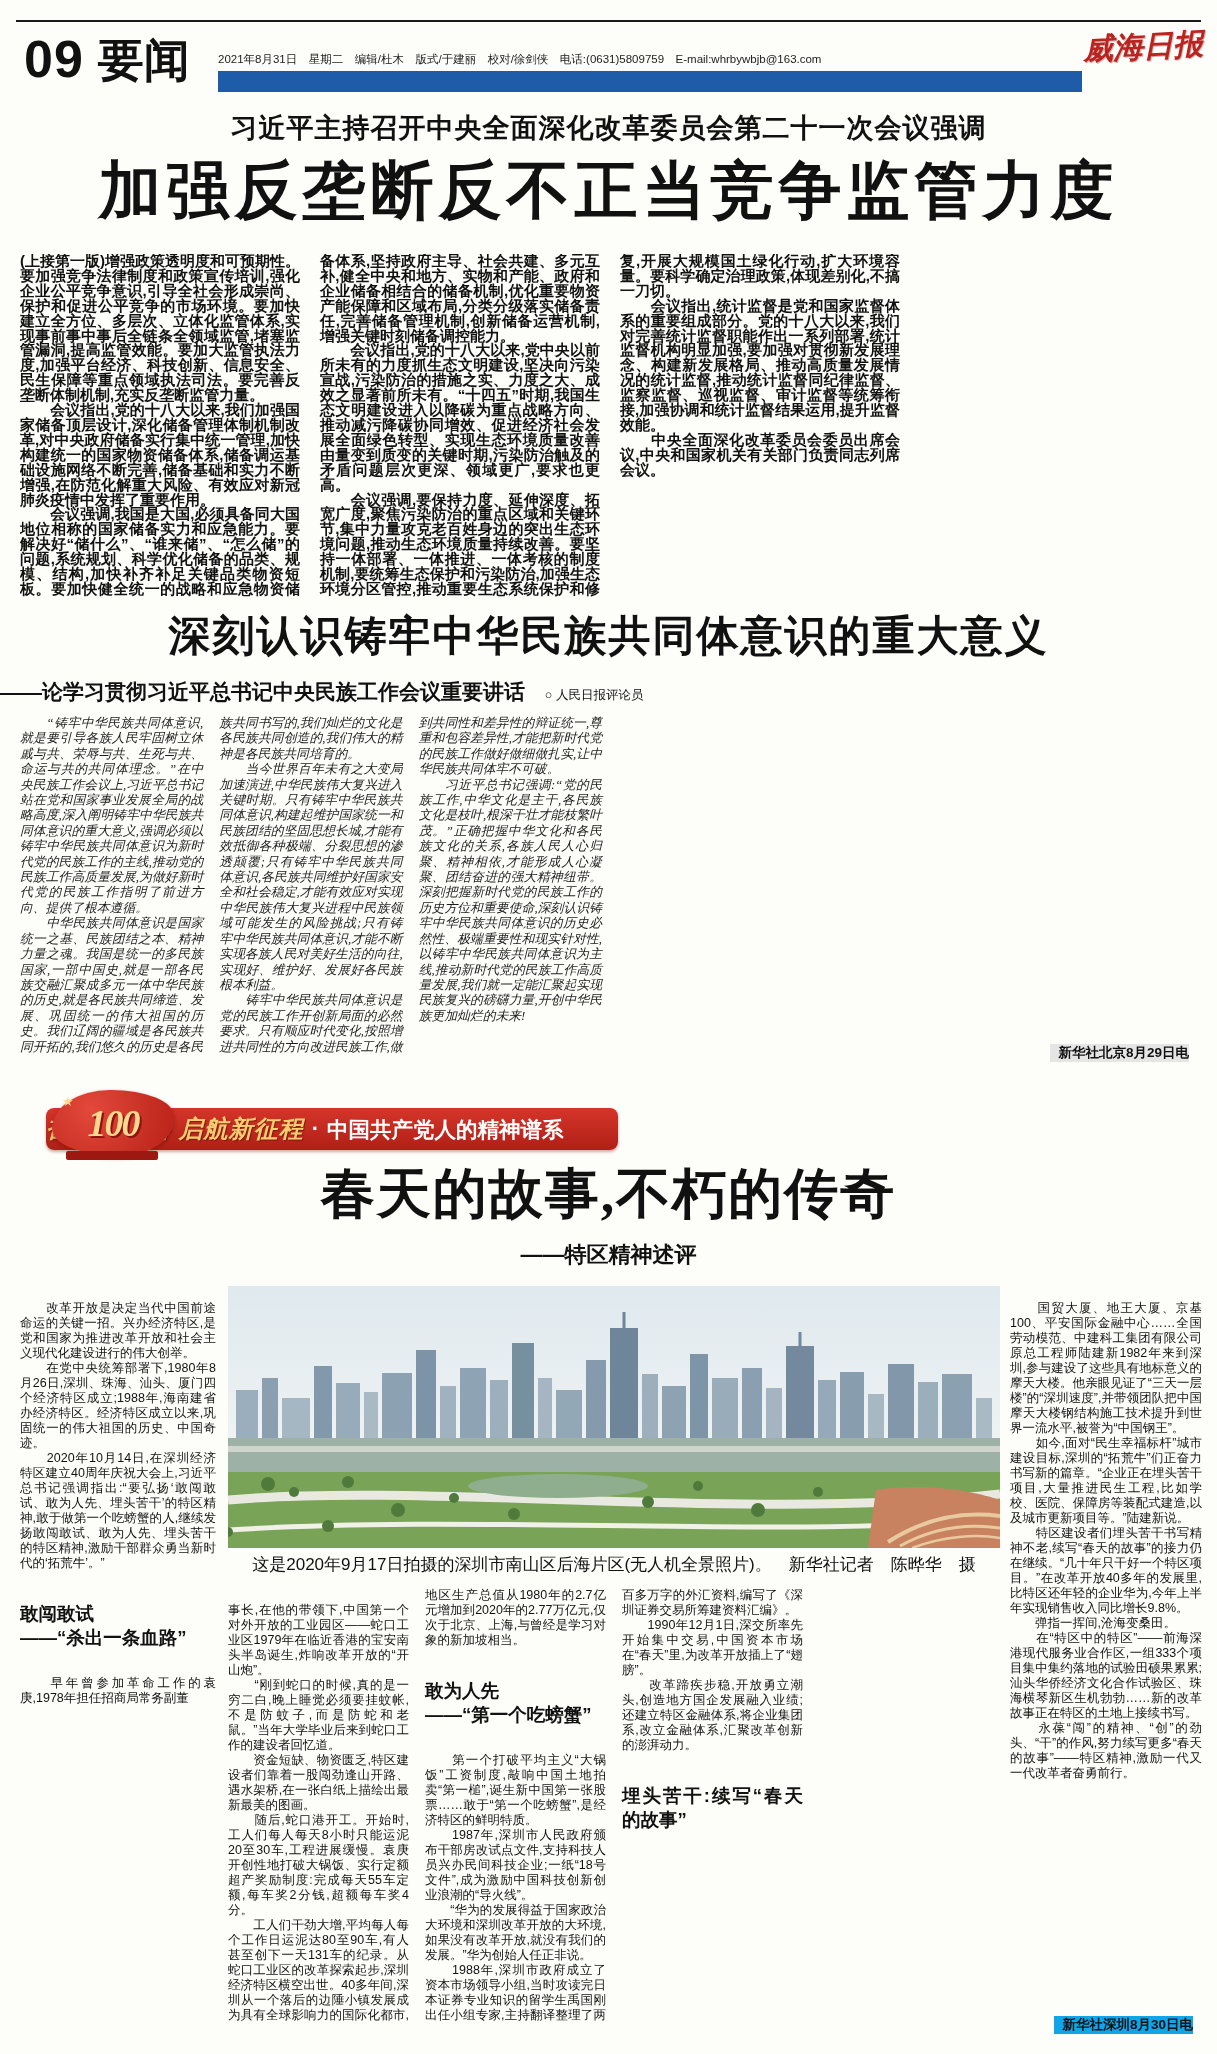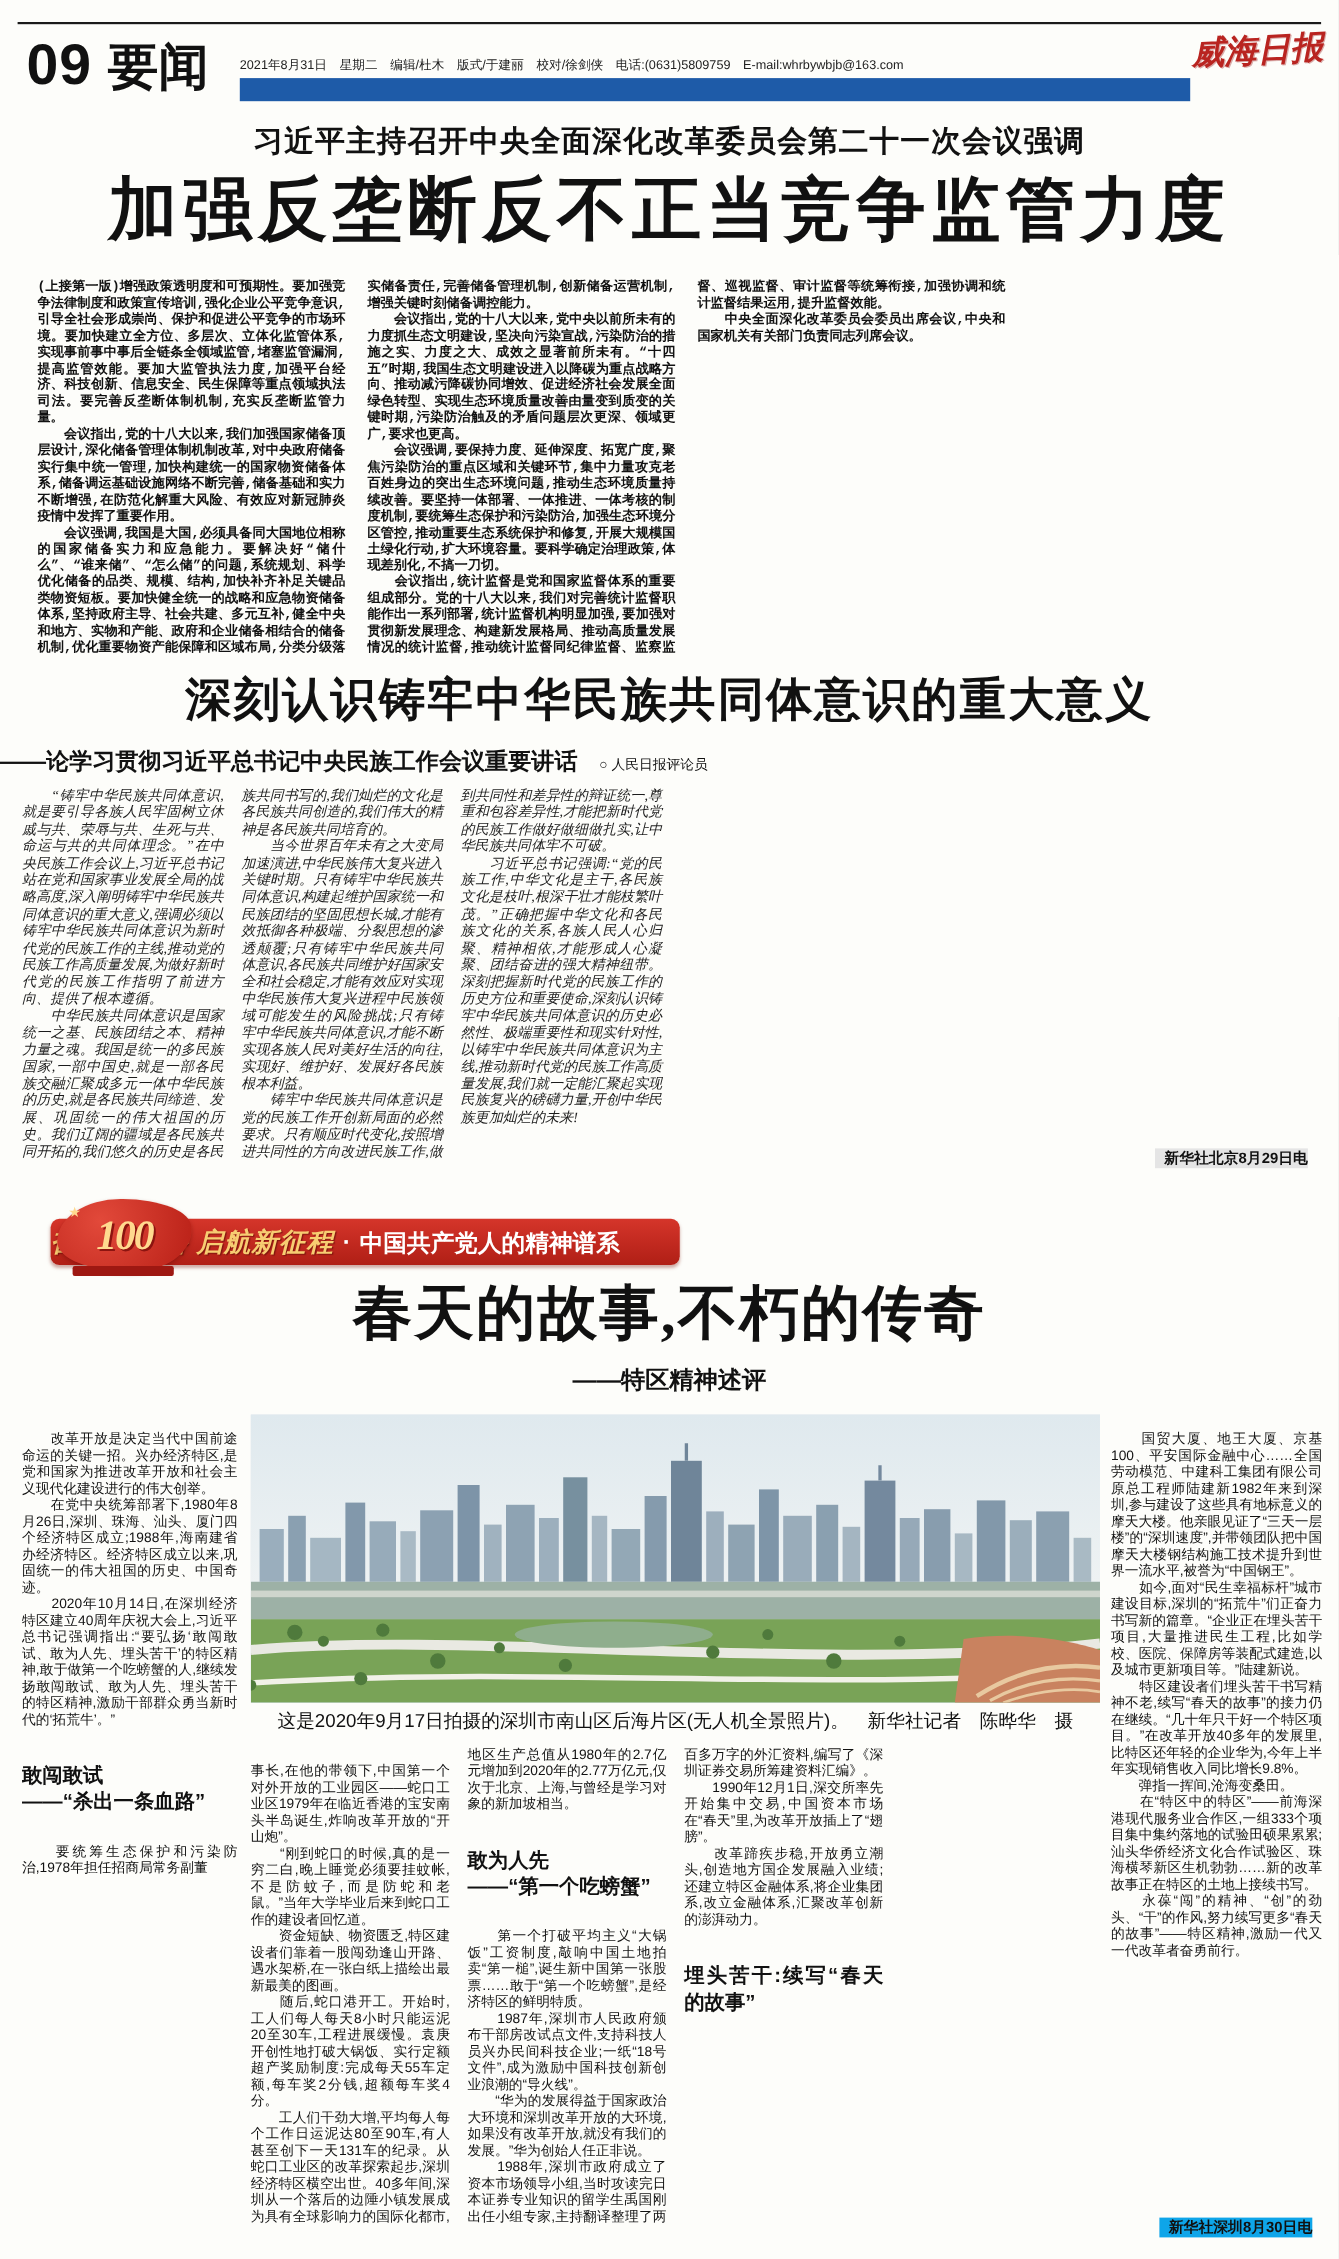--- a/index.html
+++ b/index.html
@@ -14,23 +14,23 @@
   .blue-bar{position:absolute;left:218px;top:71px;width:864px;height:21px;}
   .masthead{position:absolute;right:14px;top:22px;width:130px;height:52px;
             font-family:"Liberation Serif",serif;font-weight:900;font-style:italic;
             font-size:30px;line-height:50px;text-align:right;transform:rotate(-3deg);
             text-shadow:1px 1px 0 rgba(150,20,20,.35);}
   
   .kicker{position:absolute;left:0;right:0;top:110px;text-align:center;
           font-size:27px;font-weight:800;letter-spacing:1px;}
   .headline1{position:absolute;left:0;right:0;top:148px;text-align:center;
              font-family:"Liberation Serif",serif;font-weight:900;font-size:63px;letter-spacing:5px;}
-  .a1-body{position:absolute;left:34px;top:254px;width:1180px;height:346px;
+  .a1-body{position:absolute;left:20px;top:254px;width:1180px;height:346px;
            column-count:4;column-gap:20px;column-fill:auto;overflow:hidden;
-           font-size:12px;line-height:14.9px;font-weight:600;text-align:justify;white-space:pre-line;font-family:Liberation Mono, monospace;}
+           font-size:15px;line-height:14.9px;font-weight:600;text-align:justify;white-space:pre-line;}
   
   .headline2{position:absolute;left:0;right:0;top:608px;text-align:center;
              font-family:"Liberation Serif",serif;font-weight:900;font-size:42px;letter-spacing:2px;}
   .sub2{position:absolute;left:0;right:0;top:678px;font-weight:700;font-size:21px;}
   .sub2 .byline-small{font-size:12.5px;font-weight:400;margin-left:14px;}
   .a2-body{position:absolute;left:20px;top:716px;width:1180px;height:348px;
            column-count:6;column-gap:16px;column-fill:auto;overflow:hidden;
            font-family:"Liberation Serif",serif;font-style:italic;
            font-size:12.8px;line-height:15.4px;color:#1c1c1c;text-align:justify;white-space:pre-line;}
   .a2-byline{position:absolute;right:28px;top:1044px;font-weight:800;font-size:13.5px;background:#e5e5e5;padding-left:8px;}
@@ -118,21 +118,21 @@
 
   <div class="headline3">春天的故事,不朽的传奇</div>
   <div class="sub3">——特区精神述评</div>
 
   <div class="a3-left flow">
     <p>　　改革开放是决定当代中国前途命运的关键一招。兴办经济特区,是党和国家为推进改革开放和社会主义现代化建设进行的伟大创举。
 　　在党中央统筹部署下,1980年8月26日,深圳、珠海、汕头、厦门四个经济特区成立;1988年,海南建省办经济特区。经济特区成立以来,巩固统一的伟大祖国的历史、中国奇迹。
 　　2020年10月14日,在深圳经济特区建立40周年庆祝大会上,习近平总书记强调指出:“要弘扬‘敢闯敢试、敢为人先、埋头苦干’的特区精神,敢于做第一个吃螃蟹的人,继续发扬敢闯敢试、敢为人先、埋头苦干的特区精神,激励干部群众勇当新时代的‘拓荒牛’。”</p>
     <div class="subhead">敢闯敢试
 ——“杀出一条血路”</div>
-    <p>　　要统筹生态保护和污染防治,1978年担任招商局常务副董</p>
+    <p>　　早年曾参加革命工作的袁庚,1978年担任招商局常务副董</p>
   </div>
 
   <div class="a3-photo">
     <svg width="772" height="262" viewBox="0 0 772 262" xmlns="http://www.w3.org/2000/svg">
       <defs>
         <linearGradient id="sky" x1="0" y1="0" x2="0" y2="1">
           <stop offset="0" stop-color="#dfe9ee"></stop>
             <stop offset="1" stop-color="#eef2f3"></stop>
         </linearGradient>
       </defs>

